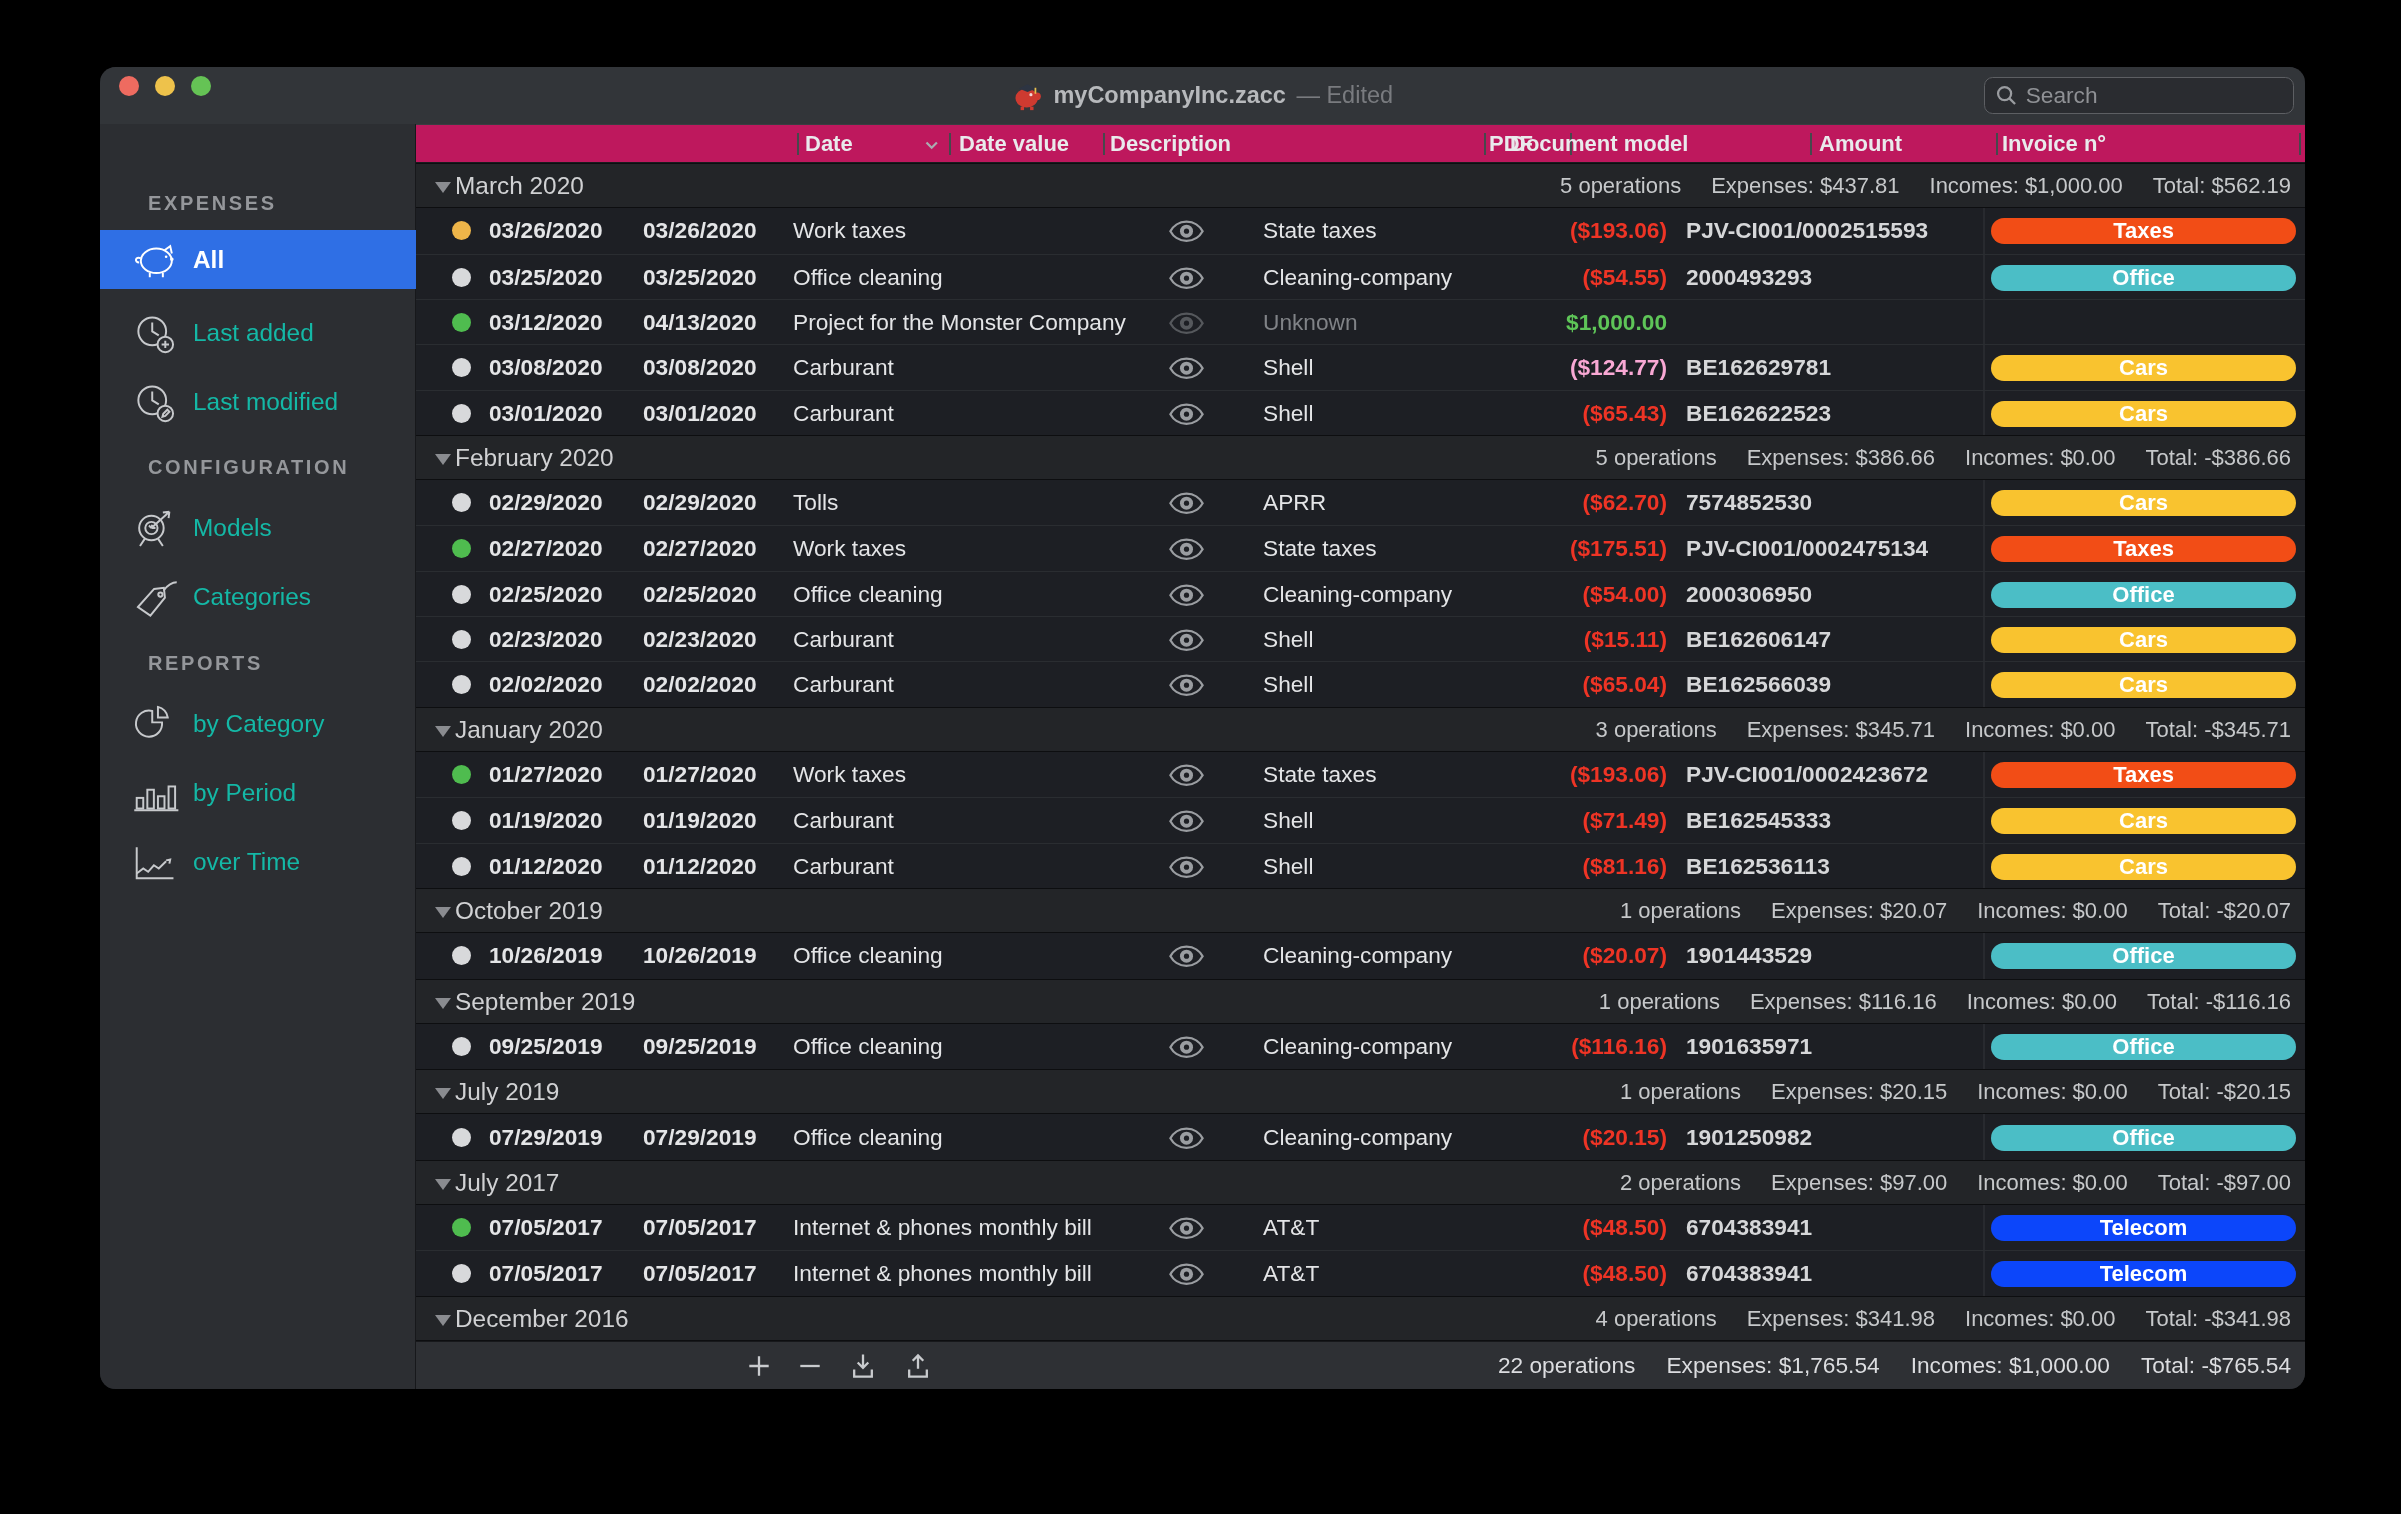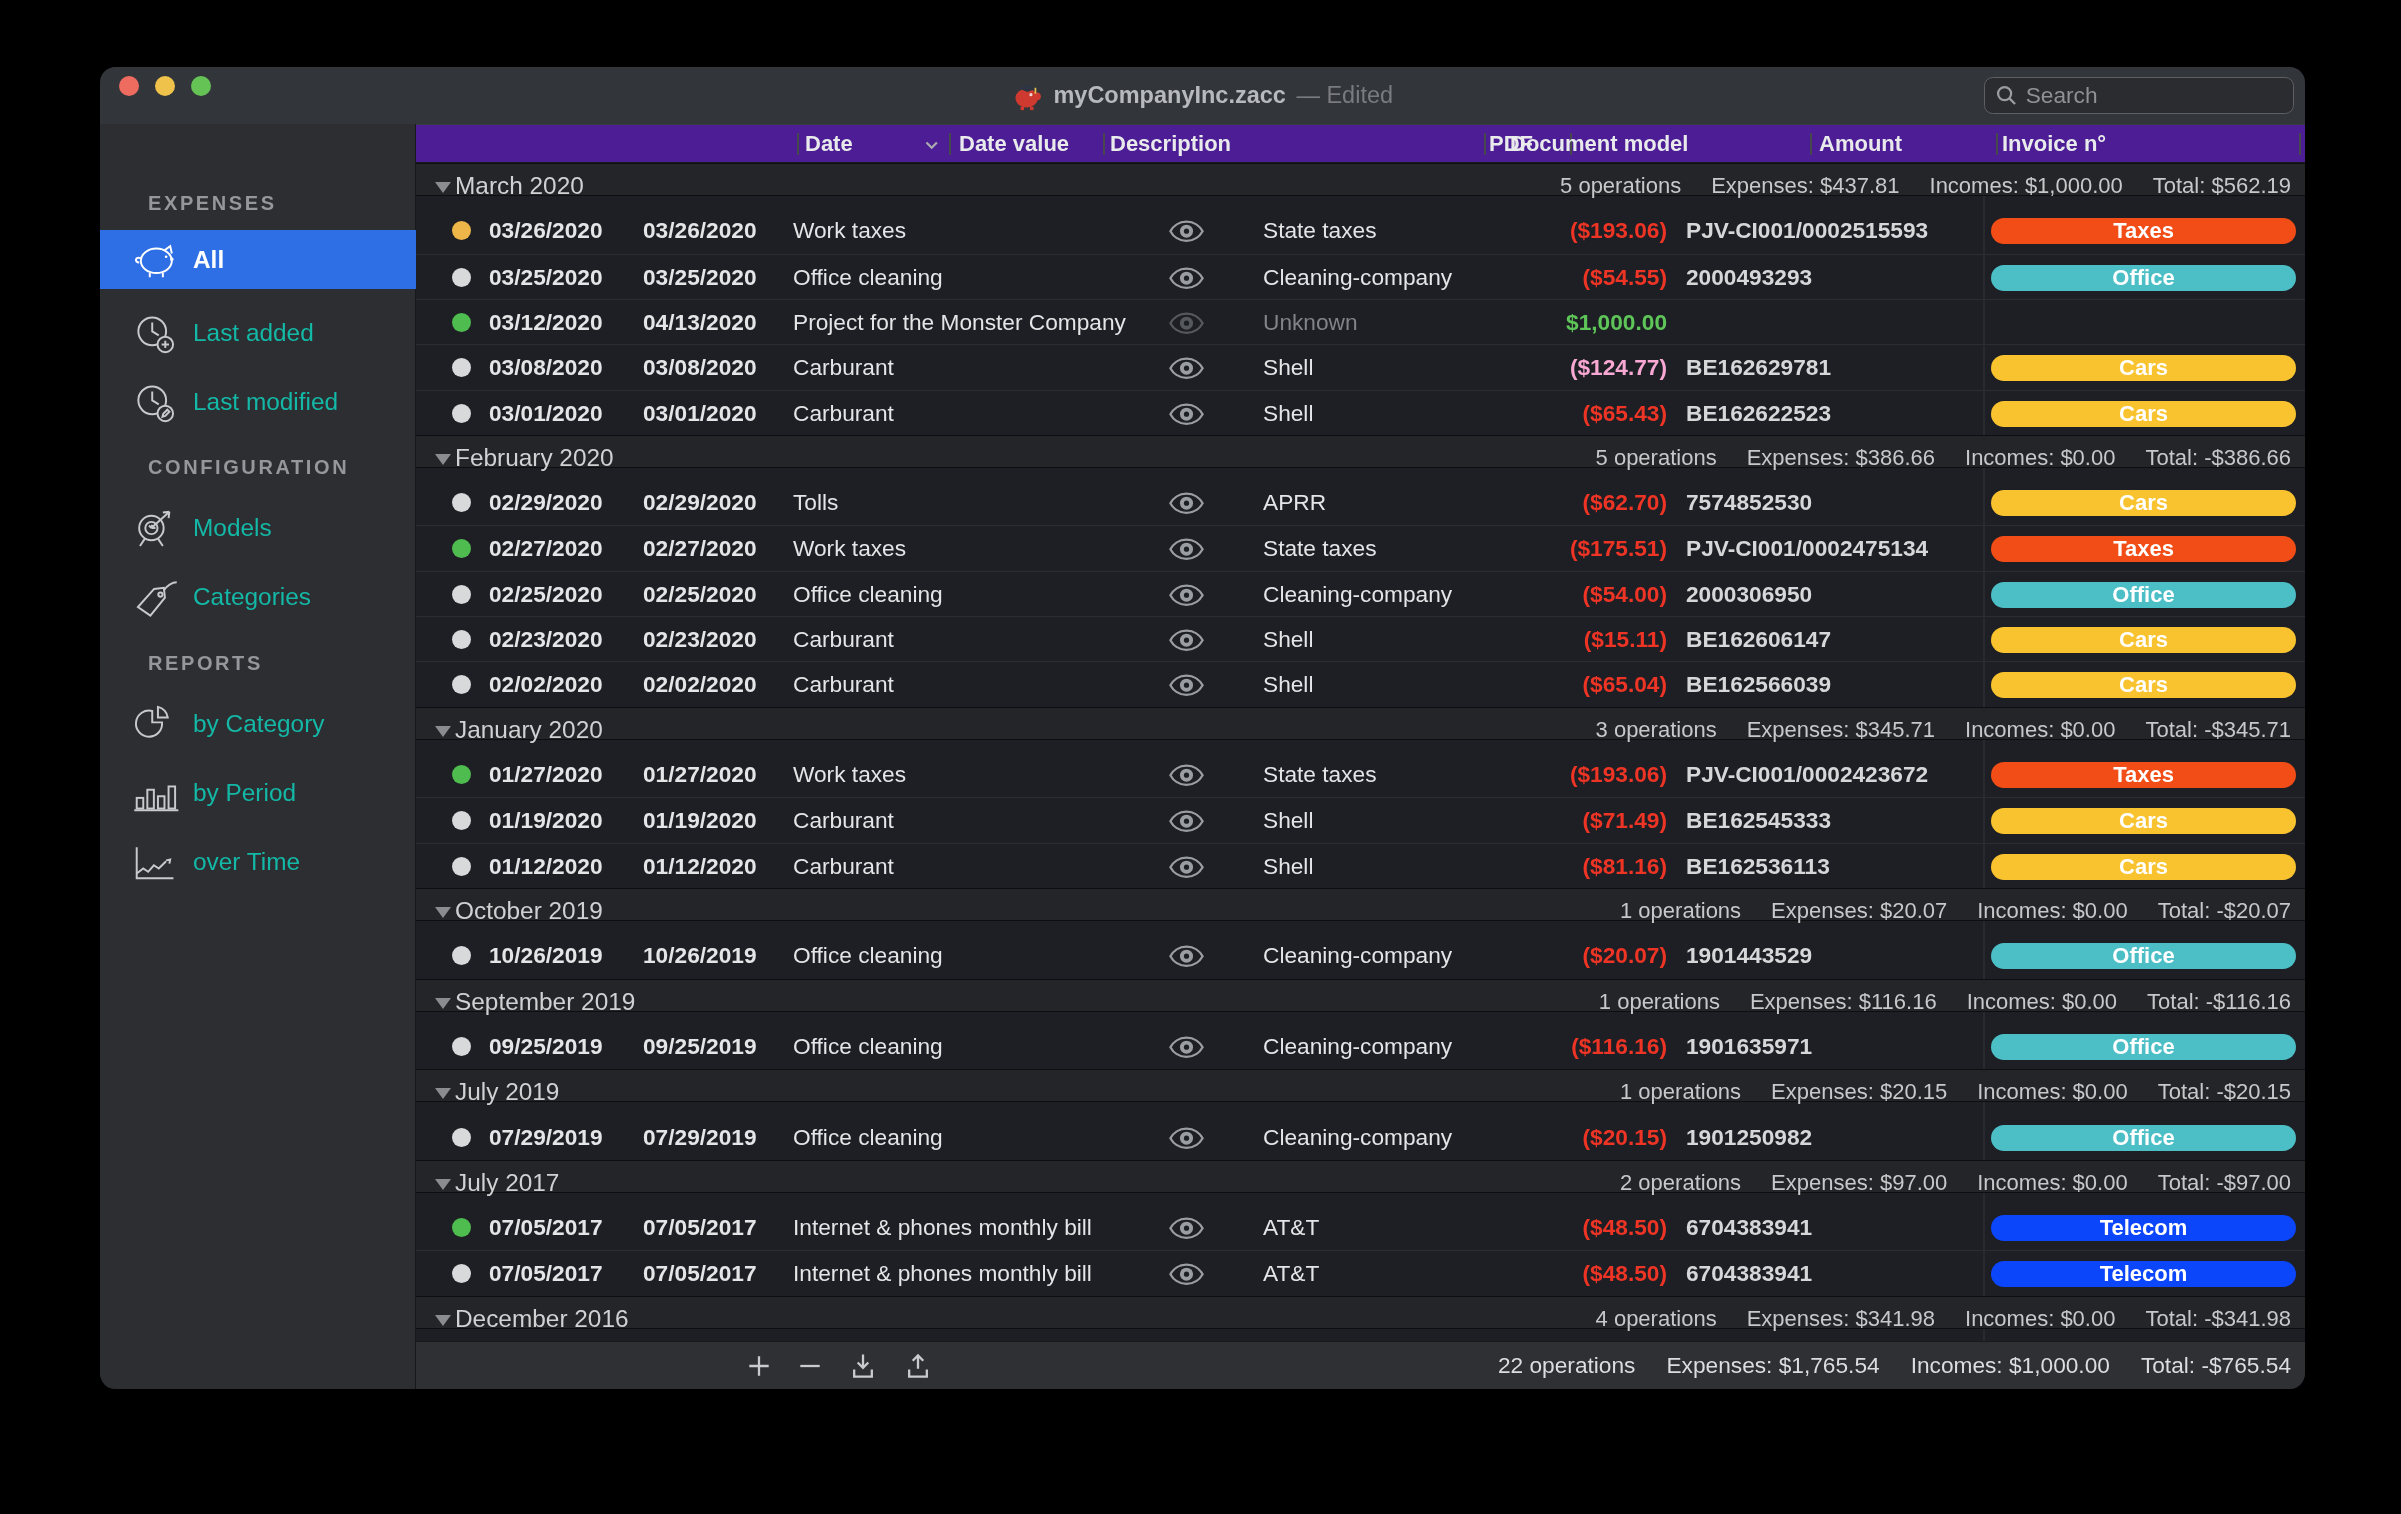--- a/index.html
+++ b/index.html
@@ -28,29 +28,29 @@
                   letter-spacing:2.6px; color:#95979b; }
   .side-item { position:absolute; left:0; width:316px; height:59px; display:flex;
                align-items:center; cursor:default; }
   .side-item.selected { background:#2f6fe5; }
   .side-item .sicon { position:absolute; left:30px; width:51px; height:51px;
                       display:flex; align-items:center; justify-content:center; }
   .side-item .slabel { position:absolute; left:93px; font-size:24.4px; color:#14b8a6; }
   .side-item.selected .slabel { color:#ffffff; font-weight:bold; }
   
   #theader { position:absolute; left:316px; top:57px; width:1889px; height:39px;
-             background:#4c1d95; border-top:0.9px solid #3a3d41; border-bottom:1.7px solid #1a1b1e; }
+             background:#be185d; border-top:0.9px solid #3a3d41; border-bottom:1.7px solid #1a1b1e; }
   .hlabel { position:absolute; top:0; height:37px; line-height:37px; font-size:22px;
             font-weight:bold; color:#e9eaec; }
   .hsep { position:absolute; top:7.8px; width:1.7px; height:22.7px; background:#46484c; }
   .hchevron { position:absolute; top:13px; }
   #tbody { position:absolute; left:316px; top:96px; width:1889px; height:1178px;
            background:#1d1f24; overflow:hidden; }
   #colguide { position:absolute; left:1567px; top:0; width:1.7px; height:1178px; background:#282a2f; }
-  .grouprow { position:absolute; left:0; width:1889px; height:33px; background:#232528;
+  .grouprow { position:absolute; left:0; width:1889px; height:45px; background:#232528;
               border-top:0.9px solid #0d0e10; border-bottom:0.9px solid #0d0e10;text-align:center; }
   .gtri { position:absolute; left:19px; top:18.3px; width:0; height:0;
           border-left:8.7px solid transparent; border-right:8.7px solid transparent;
           border-top:11.3px solid #8a8c90; }
   .gtitle { position:absolute; left:39px; top:0; height:44px; line-height:44px;
             font-size:24.4px; color:#d0d1d3; }
   .gsummary { position:absolute; right:14px; top:0; height:44px; display:flex;
               align-items:center; gap:30px; font-size:22px; color:#c6c8ca; }
   .datarow { position:absolute; left:0; width:1889px; height:45px; }
   .datarow.sep { border-top:0.9px solid #2a2d31; }

